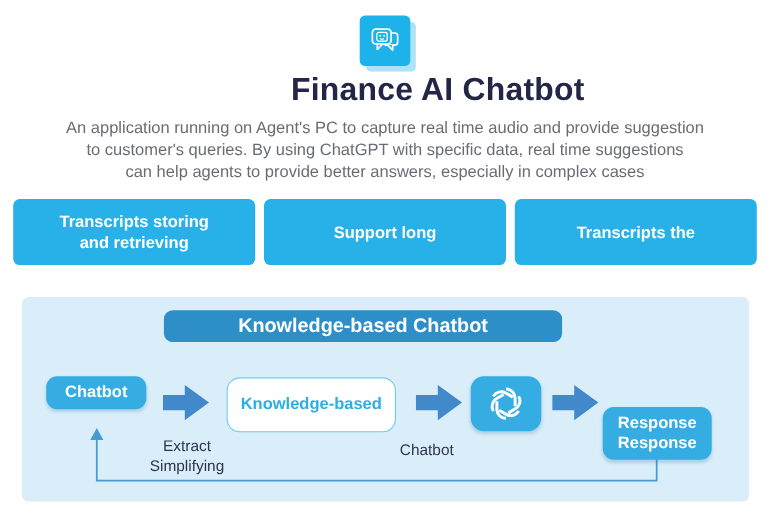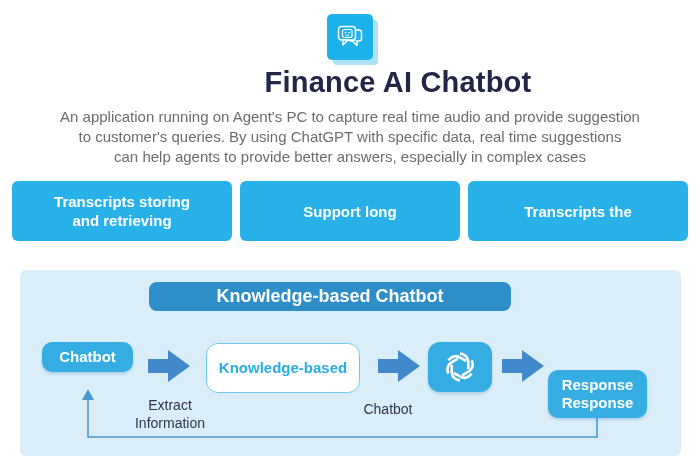--- a/index.html
+++ b/index.html
@@ -159,18 +159,18 @@
       <polygon points="0,12 20,12 20,3 42,19 20,35 20,26 0,26" fill="#4189ca"></polygon>
     </svg>
 
     <div class="node cyan n-validator">
       <span>Response</span>
       <span>Response</span>
     </div>
 
     <div class="edge-label l-extract">
       <div>Extract</div>
-      <div>Information</div>
+      <div>Simplifying</div>
     </div>
     <div class="edge-label l-prompt">Chatbot</div>
 
   </div>
 </div>
 
 </body></html>

